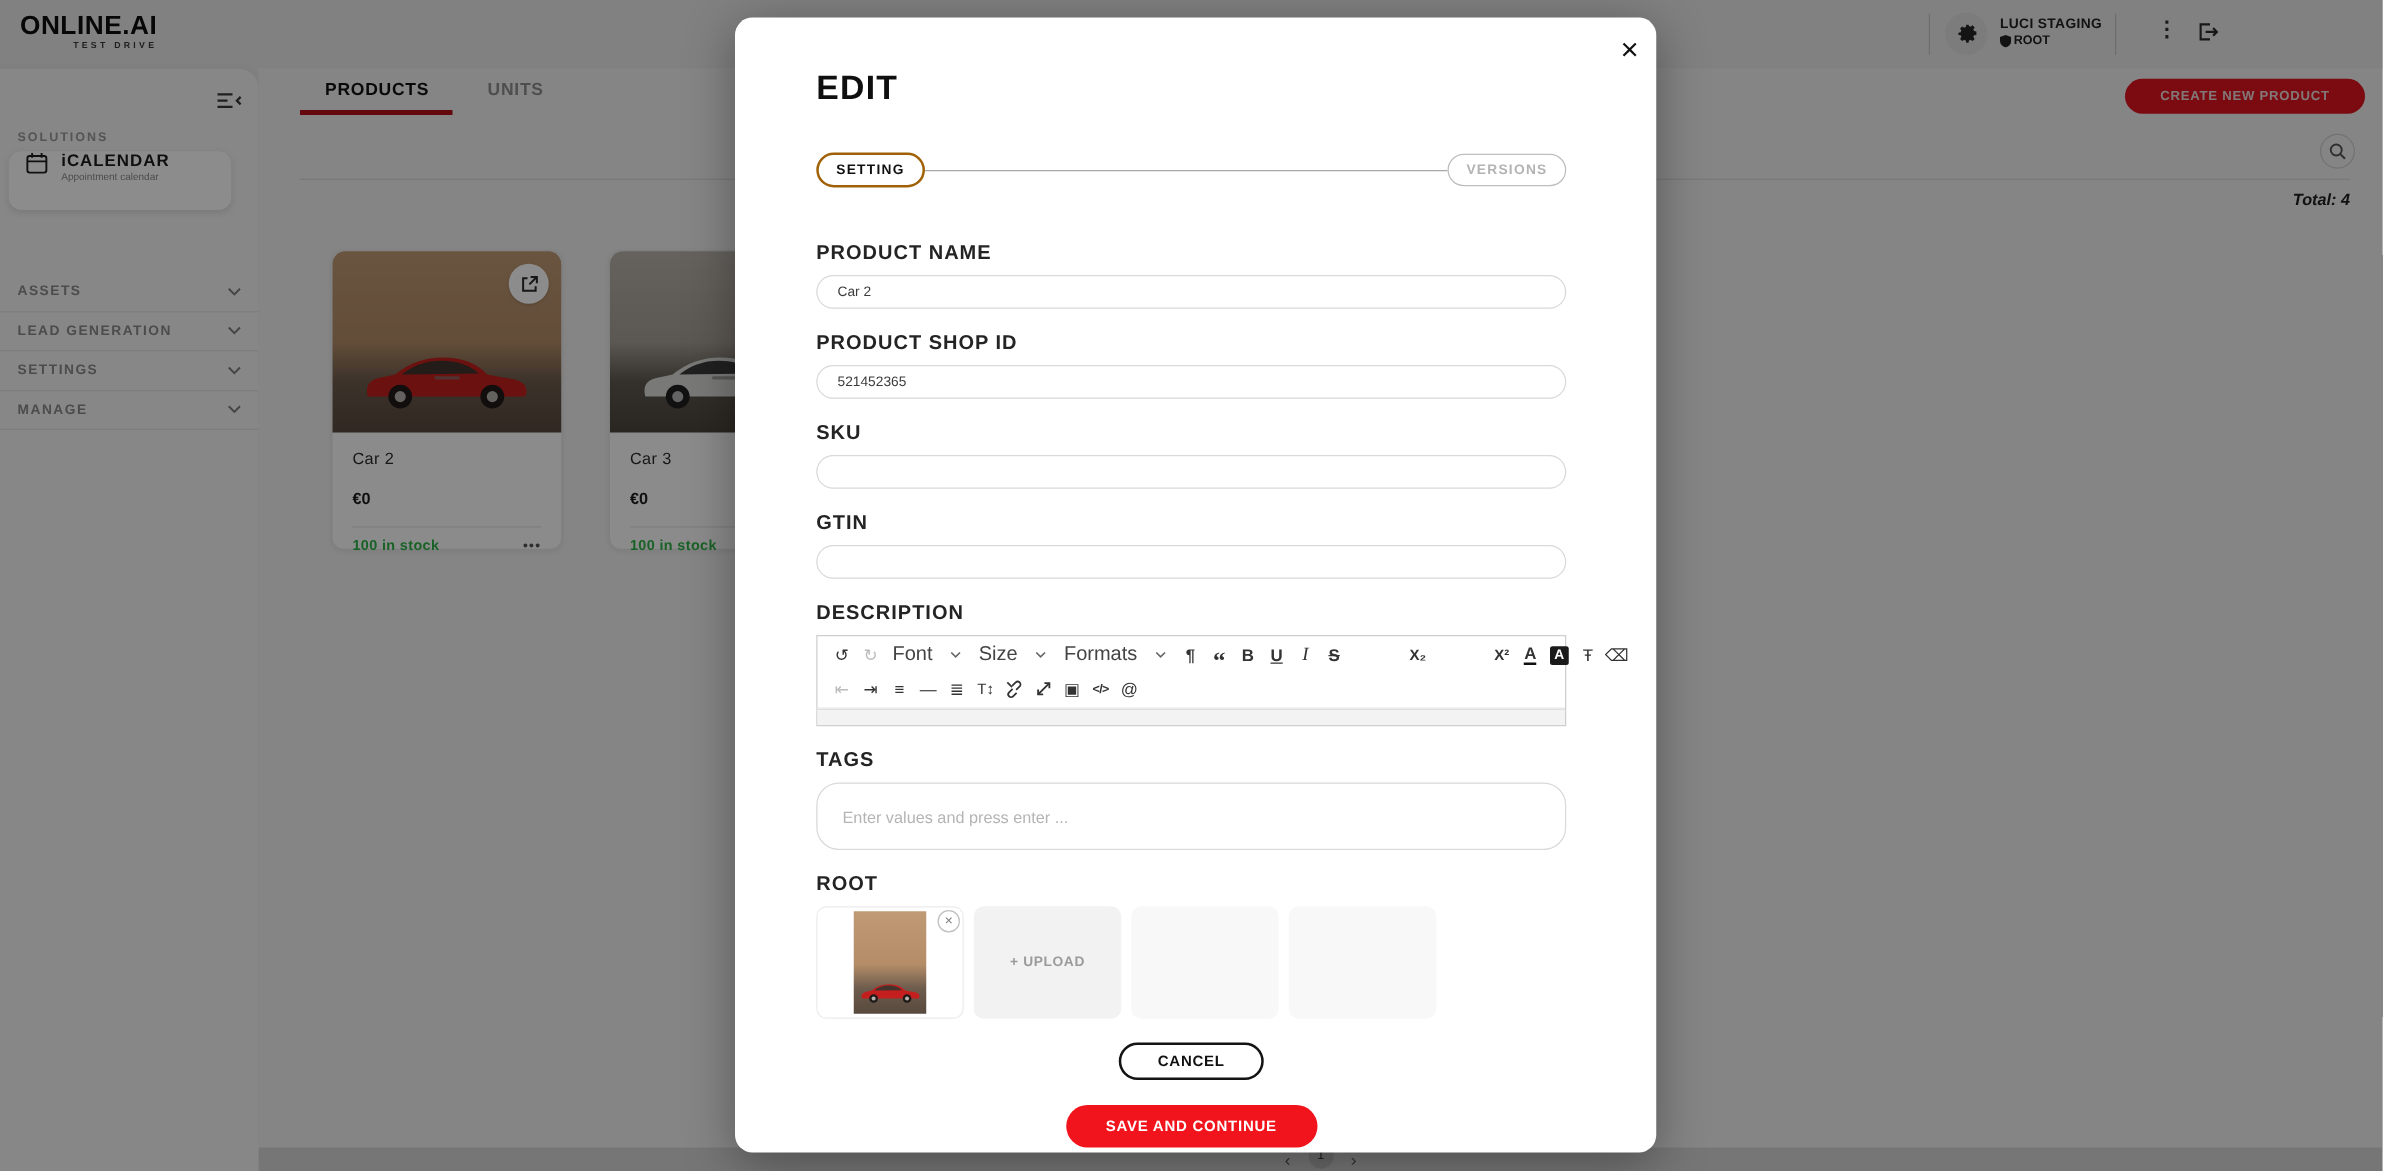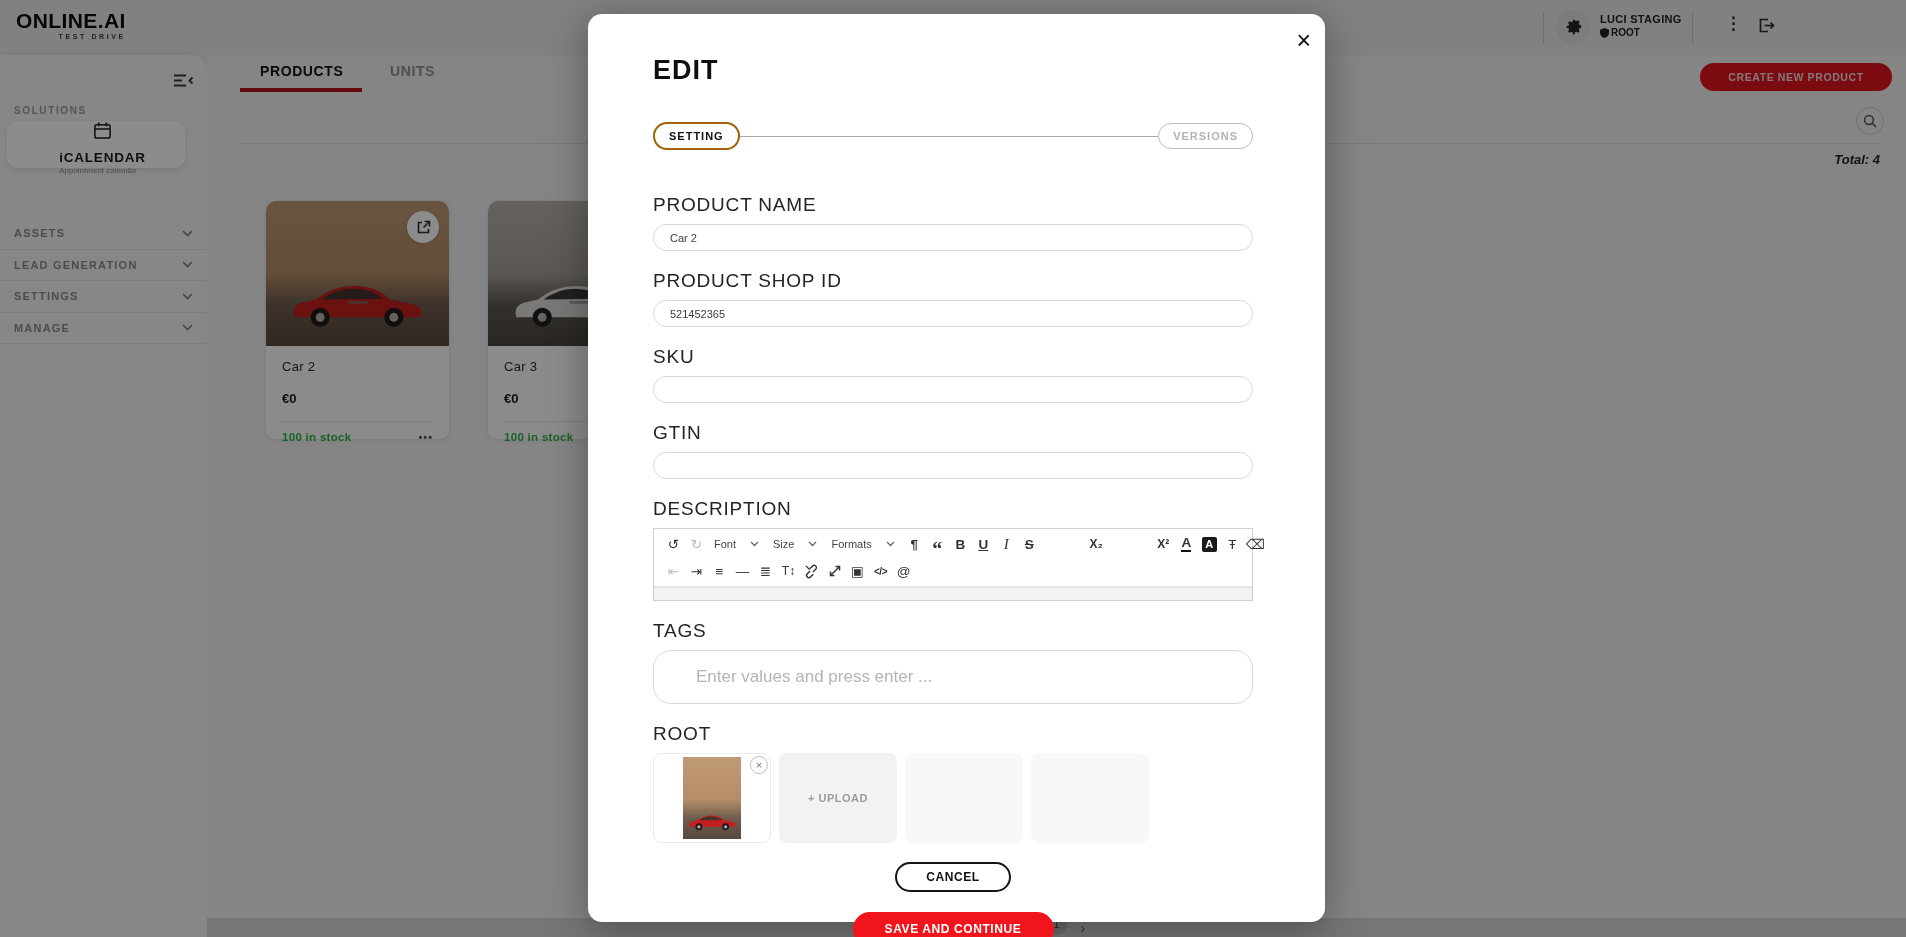--- a/index.html
+++ b/index.html
@@ -17,21 +17,21 @@
   .avatar { position:absolute; top:10px; left:1556px; width:34px; height:34px; border-radius:50%; background:#e2e2e2; display:flex; align-items:center; justify-content:center; }
   .userblock { position:absolute; top:13px; left:1600px; }
   .username { font-size:11px; font-weight:700; letter-spacing:0.3px; color:#222; }
   .userrole { display:flex; align-items:center; gap:2px; margin-top:2px; font-size:10px; font-weight:800; color:#222; }
   .kebab { position:absolute; top:15px; left:1725px; font-size:17px; font-weight:700; color:#333; line-height:1; letter-spacing:0; }
   .logout { position:absolute; top:16px; left:1757px; }
 
   .sidebar { position:absolute; top:55px; left:0; width:207px; height:882px; background:#f6f6f6; border-top-right-radius:16px; box-shadow:0 0 8px rgba(0,0,0,0.06); }
   .collapse-btn { position:absolute; top:18px; right:13px; }
   .side-label { position:absolute; top:50px; left:14px; font-size:10px; letter-spacing:1.6px; color:#9a9a9a; font-weight:600; }
-  .app-card { position:absolute; top:66px; left:7px; width:178px; height:47px; background:#ffffff; border-radius:10px; box-shadow:0 2px 6px rgba(0,0,0,0.10); display:flex; align-items:center; padding-left:13px; gap:10px;flex-direction:column; }
+  .app-card { position:absolute; top:66px; left:7px; width:178px; height:47px; background:#ffffff; border-radius:10px; box-shadow:0 2px 6px rgba(0,0,0,0.10); display:flex; padding-left:13px; gap:10px; }
   .app-title { font-size:13.5px; font-weight:700; letter-spacing:0.8px; color:#1c1c1c; }
   .app-sub { font-size:8px; color:#8b8b8b; margin-top:1px; }
   .side-groups { position:absolute; top:163px; left:0; width:207px; }
   .side-group { height:31.5px; display:flex; align-items:center; justify-content:space-between; padding:0 14px 0 14px; border-bottom:1px solid #e3e3e3; }
   .side-group-label { font-size:11px; font-weight:600; letter-spacing:1.2px; color:#8a8a8a; }
 
   .main { position:absolute; top:55px; left:207px; width:1699px; height:882px; background:#f2f2f2; }
   .tab { position:absolute; top:8px; font-size:14px; font-weight:800; letter-spacing:0.6px; }
   .tab-products { left:53px; color:#111; }
   .tab-units { left:183px; color:#8f8f8f; }
@@ -64,44 +64,44 @@
   .modal-close { position:absolute; top:14px; right:14px; font-size:25px; font-weight:300; color:#111; background:none; border:none; line-height:1; font-family:inherit; cursor:default; }
   .modal-title { margin-top:41px; font-size:27px; font-weight:800; letter-spacing:1px; color:#0f0f0f; }
 
   .stepper { display:flex; align-items:center; margin-top:36px; }
   .step-pill { border-radius:15px; padding:6px 14px; font-size:11px; letter-spacing:1px; background:#fff; white-space:nowrap; }
   .step-active { border:2px solid #a16207; font-weight:800; color:#111; }
   .step-inactive { border:1.5px solid #bdbdbd; font-weight:600; color:#b3b3b3; }
   .step-line { flex:1; height:1px; background:#a8a8a8; }
 
   .field { margin-top:19px; }
-  .field-label { display:block; font-size:19px; font-weight:400; letter-spacing:0.8px; color:#242424; }
+  .field-label { display:block; font-size:16px; font-weight:700; letter-spacing:0.8px; color:#242424; }
   .field-input { display:block; width:100%; height:27px; margin-top:8px; border:1px solid #d9d9d9; border-radius:14px; padding:0 16px; font-size:11px; color:#3c3c3c; font-family:inherit; outline:none; background:#fff; }
   .first-field { margin-top:44px; }
 
   .editor { margin-top:8px; border:1px solid #cfcfcf; background:#fff; }
   .tb-row { display:flex; align-items:center; padding:3px 8px 0 8px; }
   .tb-row2 { padding-bottom:3px; border-bottom:1px solid #e8e8e8; }
   .tb { min-width:23px; height:24px; border:none; background:none; font-family:inherit; font-size:13.5px; color:#333; display:flex; align-items:center; justify-content:center; padding:0 2px; }
-  .tb-select { display:flex; align-items:center; gap:14px; border:none; background:none; font-family:inherit; font-size:11px; color:#444; padding:0 8px 0 6px; height:24px; }
+  .tb-select { display:flex; align-items:center; gap:14px; border:none; background:none; font-family:inherit; font-size:16px; color:#444; padding:0 8px 0 6px; height:24px; }
   .tb-b { font-weight:800; }
   .tb-u { text-decoration:underline; font-weight:700; }
   .tb-i { font-style:italic; font-family:"Liberation Serif", serif; font-size:15px; }
   .tb-s { text-decoration:line-through; font-weight:600; }
   .tb-muted { color:#bcbcbc; }
   .tb-q { font-family:"Liberation Serif", serif; font-size:20px; font-weight:800; line-height:0.4; padding-top:10px; }
   .tb-aund span { border-bottom:2px solid #111; line-height:1.1; font-weight:700; }
   .tb-abox span { background:#1a1a1a; color:#fff; width:15px; height:15px; display:flex; align-items:center; justify-content:center; font-size:11px; font-weight:700; border-radius:2px; }
   .tb-sub { font-size:12px; font-weight:600;margin-left:44px; }
   .tb-code { font-size:10px; font-weight:700; letter-spacing:-0.5px; }
   .tb-small { font-size:12px; }
   .editor-content { height:58px; padding:8px 12px; font-size:11px; color:#333; }
   .editor-status { height:13px; background:#f3f3f3; border-top:1px solid #e0e0e0; }
 
-  .tags-input { height:54px; border-radius:18px; padding:0 42px; font-size:17px; }
+  .tags-input { height:54px; border-radius:18px; padding:0 20px; font-size:13px; }
   .tags-input::placeholder { color:#b4b4b4; }
 
   .img-row { display:flex; gap:8px; margin-top:8px; }
   .img-tile { width:118px; height:90px; border-radius:8px; position:relative; }
   .tile-photo { background:#fff; border:1px solid #ececec; display:flex; align-items:center; justify-content:center; }
   .thumb { width:58px; height:82px; background:linear-gradient(#c09a74 0%, #b48d68 52%, #6e5c4d 75%, #57493d 100%); display:flex; align-items:flex-end; justify-content:center; overflow:hidden; }
   .tile-remove { position:absolute; top:2px; right:2px; width:18px; height:18px; border-radius:50%; background:#fff; border:1px solid #c0c0c0; color:#777; font-size:11px; line-height:1; display:flex; align-items:center; justify-content:center; font-family:inherit; }
   .tile-upload { background:#f2f2f2; display:flex; align-items:center; justify-content:center; font-size:11px; font-weight:600; letter-spacing:0.5px; color:#9b9b9b; border:none; font-family:inherit; }
   .tile-empty { background:#f8f8f8; }
 

